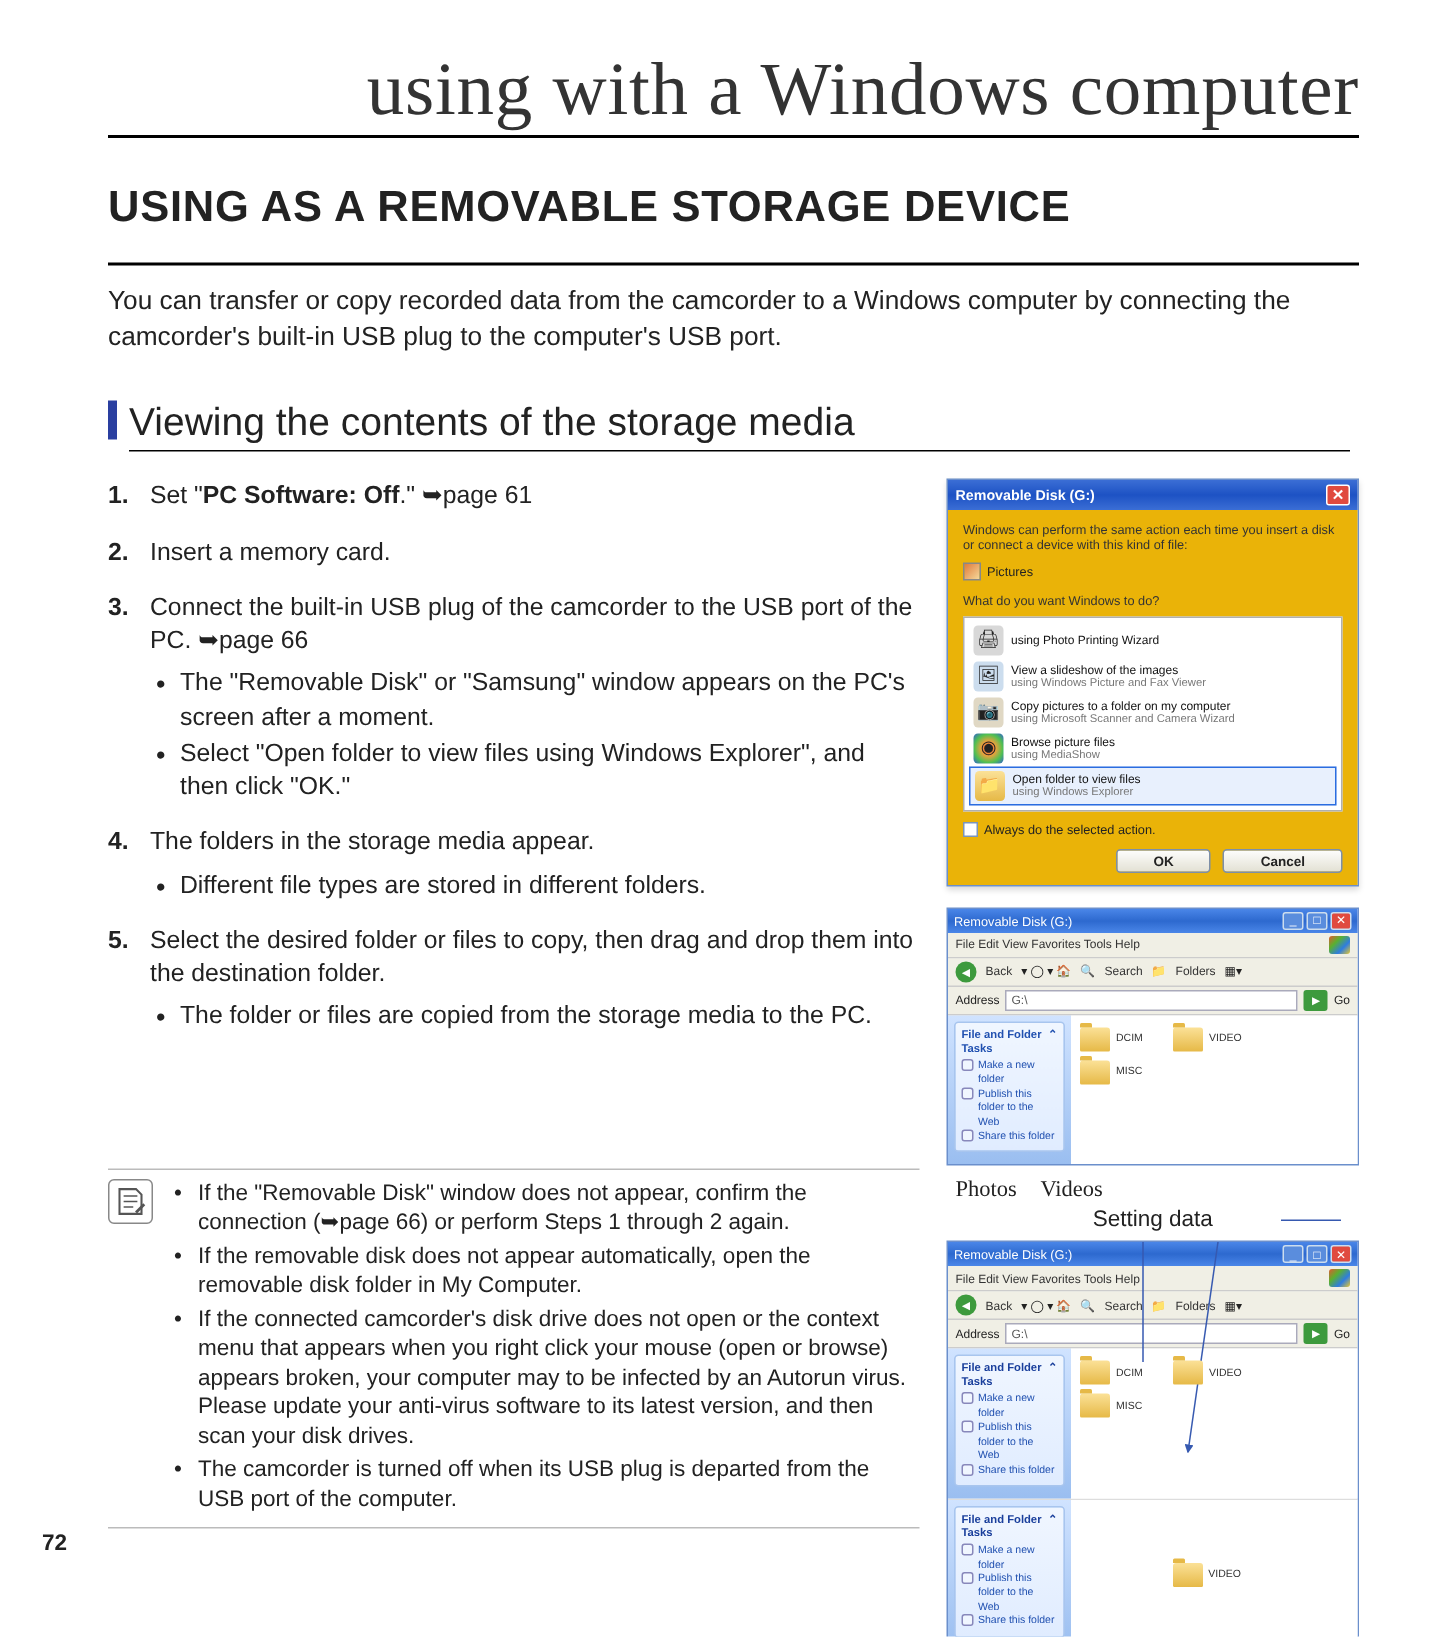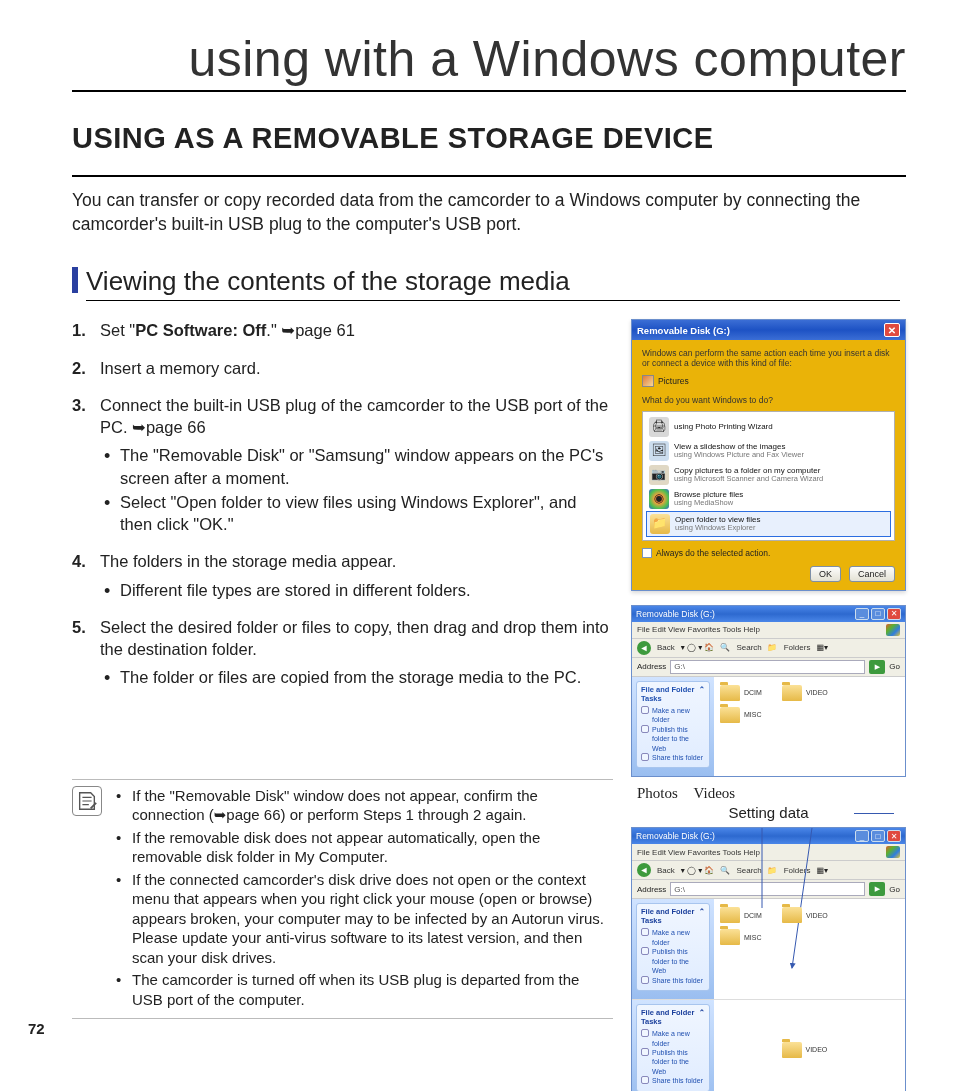--- a/index.html
+++ b/index.html
@@ -6,21 +6,21 @@
   body {
     width: 954px;
     height: 1091px;
     background: #fff;
     font-family: Arial, Helvetica, sans-serif;
     color: #222;
     position: relative;
     padding: 30px 48px 20px 72px;
   }
   .chapter-title {
-    font-family: Liberation Sans, sans-serif;
+    font-family: Liberation Serif, serif;
     font-weight: 200;
     font-size: 50px;
     letter-spacing: 0.5px;
     text-align: right;
     border-bottom: 2px solid #000;
     padding-bottom: 2px;
     margin-bottom: 30px;
     color: #333;
   }
   .section-title {
@@ -161,22 +161,23 @@
   }
   .action-text .primary { display: block; color: #111; }
   .action-text .secondary { display: block; color: #777; font-size: 7.5px; }
   .checkbox-row { margin-top: 7px; font-size: 8.5px; display: flex; align-items: center; gap: 4px; }
   .chkbox { width: 10px; height: 10px; border: 1px solid #7a95bc; background: #fff; }
   .dialog-buttons { display: flex; justify-content: flex-end; gap: 8px; margin-top: 8px; }
   .dlg-btn {
     border: 1px solid #7d8fa8;
     background: linear-gradient(#fdfdfc, #e3e1d4);
     border-radius: 3px;
-    padding: 2px 8px;
+    padding: 2px 24px;
     font-size: 9px;
+    font-weight: bold;
   }
 
   
   .explorer {
     border: 1px solid #6b8fcc;
     margin-bottom: 8px;
     font-size: 8px;
     background: #fff;
   }
   .exp-titlebar {

